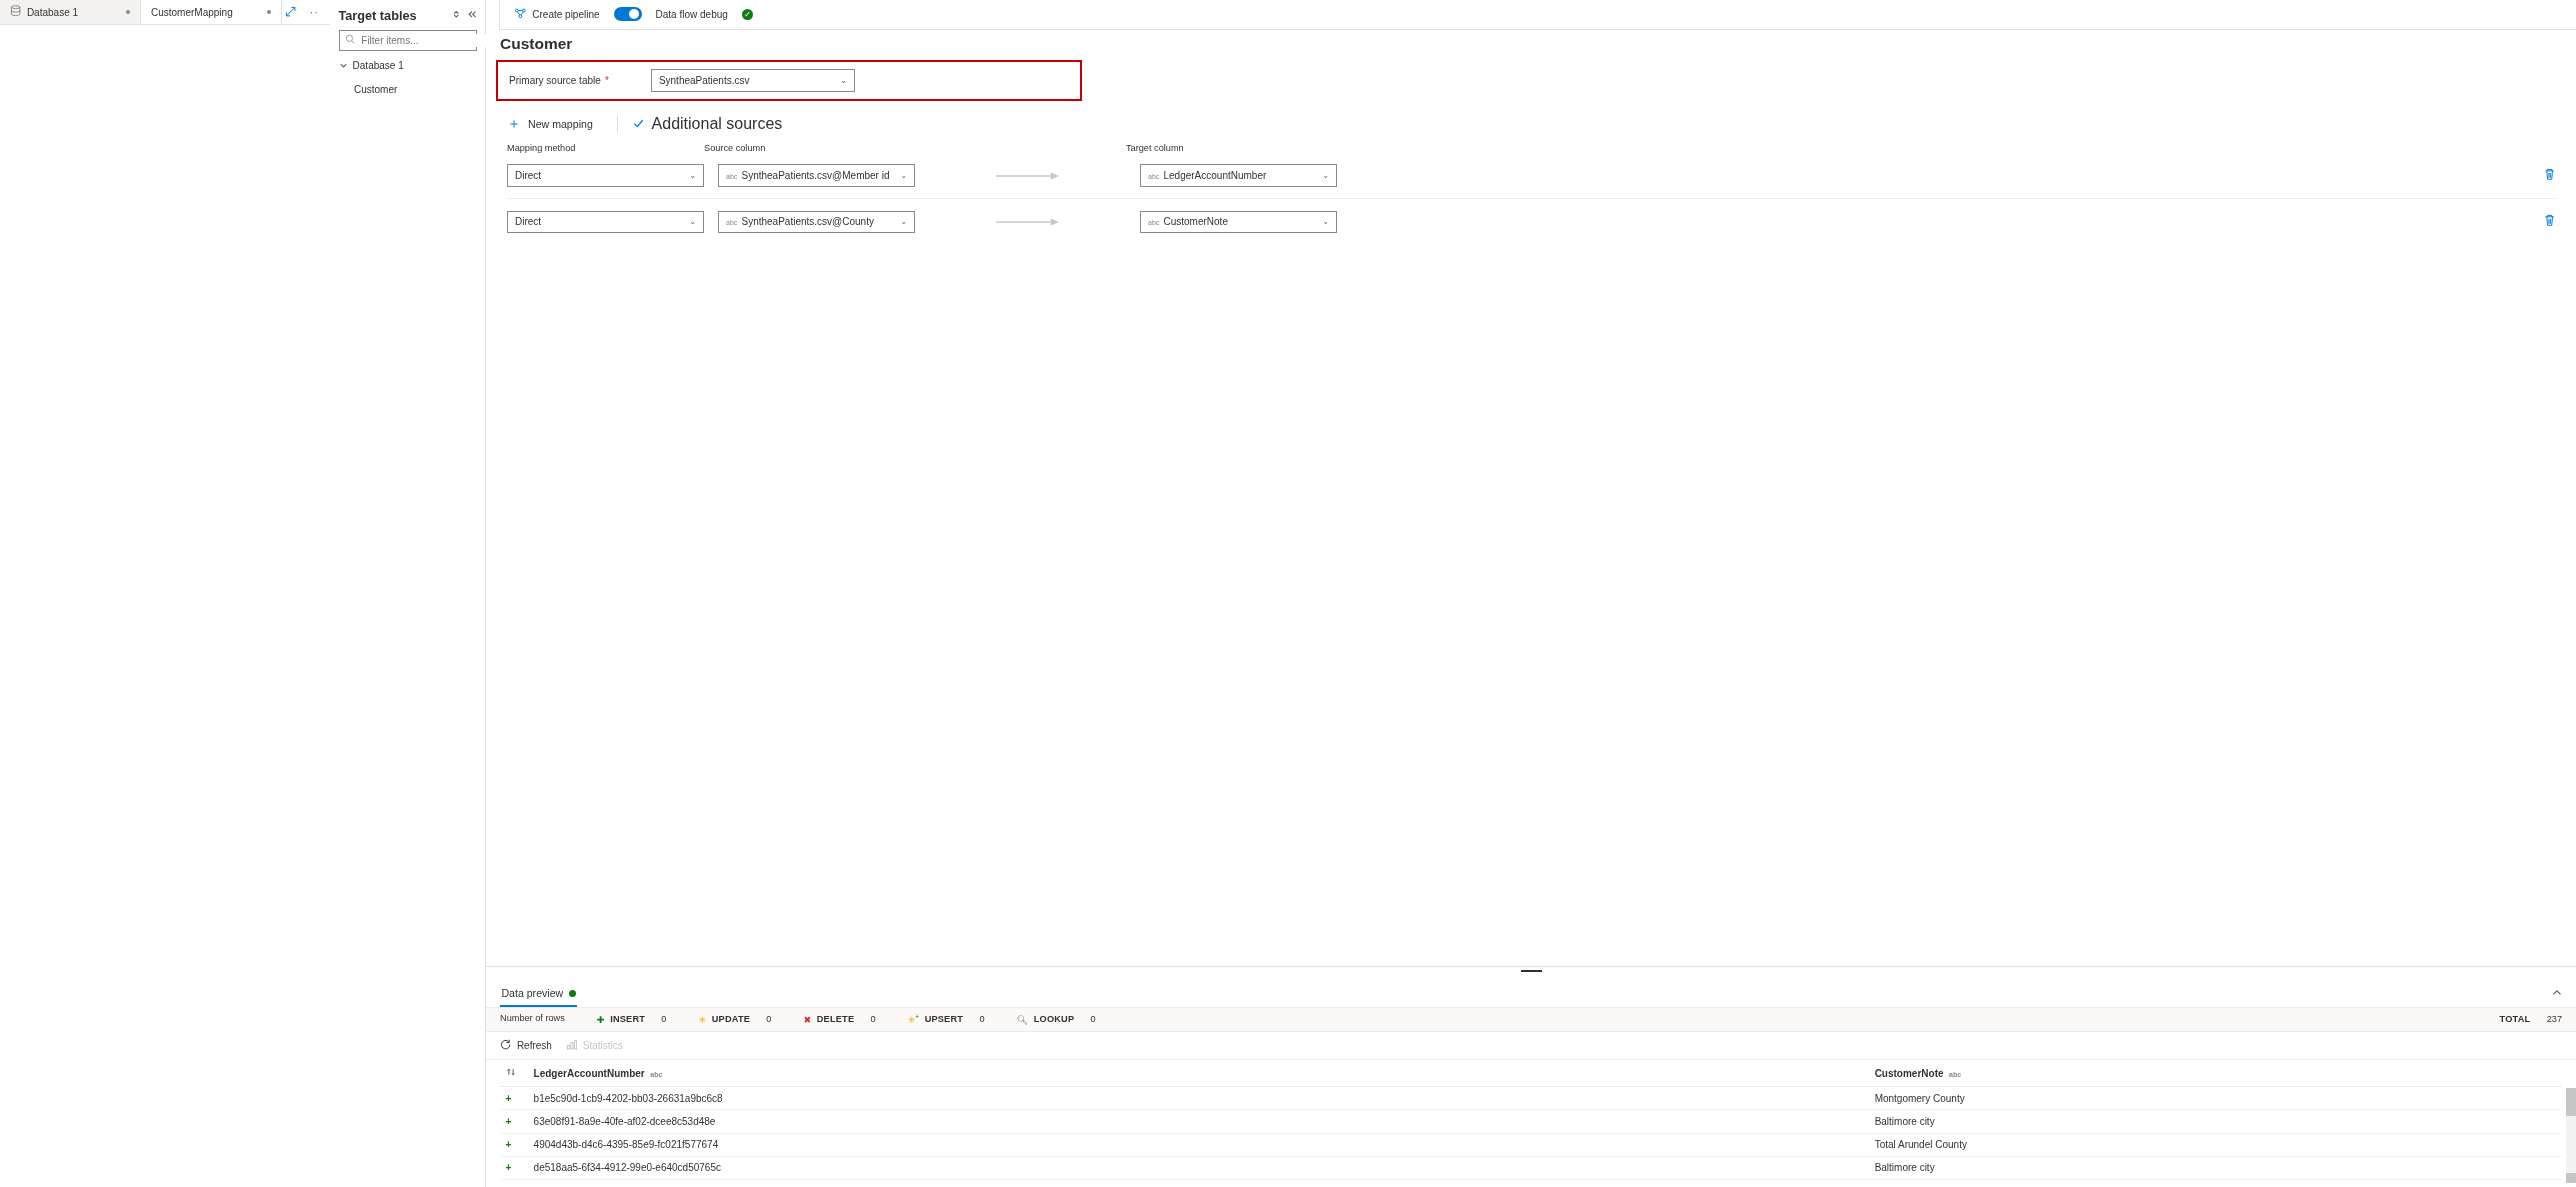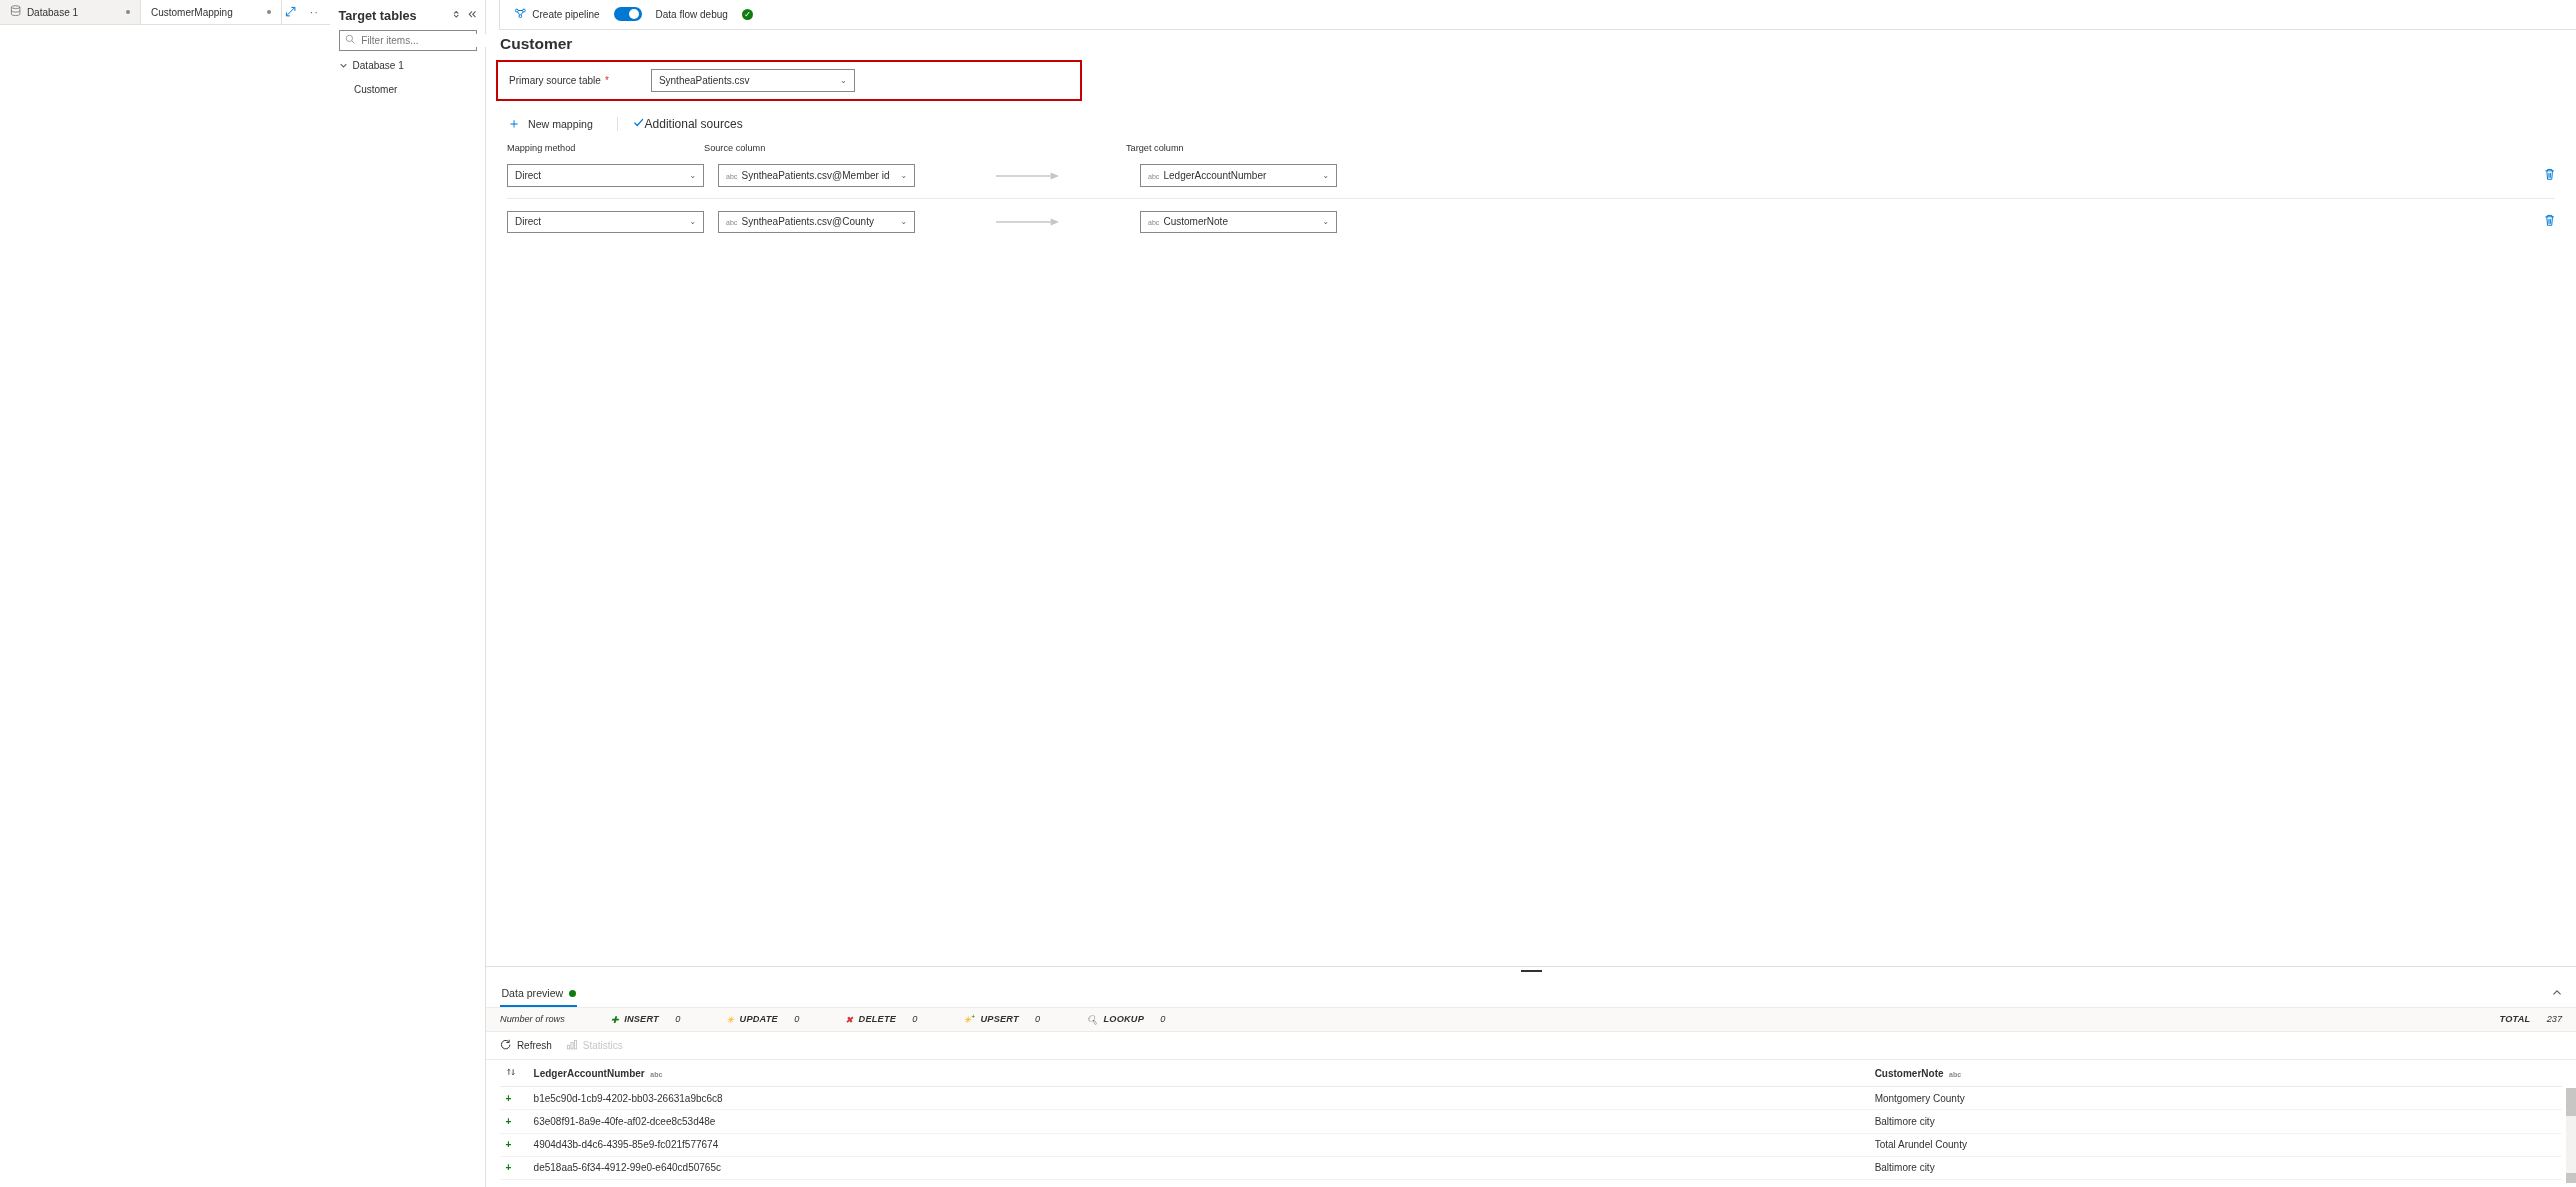--- a/index.html
+++ b/index.html
@@ -39,21 +39,21 @@
 
   .content{flex:1;overflow:auto;padding:1.4px 14px 7px 14px;}
   h1.page-title{font-size:15.5px;font-weight:600;margin:4.2px 0 7px 0;}
   .primary-source{display:flex;align-items:center;gap:42px;border:2.1px solid #c40000;padding:7px 11.3px;margin:0 0 10px -4.2px;width:586px;}
   .req{color:#d13438;margin-left:1.4px;}
   .select{border:0.7px solid #8a8886;background:#fff;height:22.6px;display:flex;align-items:center;padding:0 7px;justify-content:space-between;cursor:pointer;min-width:197px;}
   .select .chev{color:#605e5c;font-size:7.8px;}
 
   .map-toolbar{display:flex;align-items:center;gap:24px;padding:4.2px 0 10px 7px;}
   .new-map{display:flex;align-items:center;gap:7px;color:#0078d4;cursor:pointer;font-size:10.6px;}
-  .add-src{display:flex;align-items:center;gap:0;color:#323130;cursor:pointer;font-size:12px;border-left:0.7px solid #e1dfdd;padding-left:15.5px;}
+  .add-src{display:flex;align-items:center;gap:7px;color:#323130;cursor:pointer;font-size:16px;border-left:0.7px solid #e1dfdd;padding-left:15.5px;}
 
   .map-head{display:flex;gap:14px;padding:0 7px;font-size:9.2px;color:#323130;}
   .map-head .c1{width:183px;} .map-head .c2{width:197px;} .map-head .gap{width:197px;} .map-head .c3{width:183px;}
 
   .map-row{display:flex;align-items:center;gap:14px;padding:11.3px 7px;}
   .map-row .sel{width:183px;gap:20px;}
   .map-row .sel2{width:183px;}
   .map-row .arrow{width:197px;display:flex;align-items:center;justify-content:center;color:#c8c6c4;}
   .map-row .del{margin-left:auto;color:#0078d4;cursor:pointer;}
   .abc{font-size:7px;color:#8a8886;margin-right:4.2px;}
@@ -62,21 +62,21 @@
 
   .drag-handle{height:10px;display:flex;justify-content:center;align-items:center;border-top:0.7px solid #e1dfdd;}
   .drag-handle .bar{width:21px;height:2.1px;background:#323130;}
 
   
   .preview-head{display:flex;align-items:center;padding:5.6px 14px 0 14px;gap:7px;}
   .preview-tab{font-size:10.6px;padding:5.6px 1.4px;border-bottom:2.1px solid #0078d4;display:flex;align-items:center;gap:5.6px;font-weight:400;}
   .green-dot{width:7px;height:7px;border-radius:50%;background:#107c10;}
   .preview-head .coll{margin-left:auto;color:#605e5c;cursor:pointer;}
 
-  .stats{display:flex;align-items:center;gap:46px;background:#faf9f8;border-top:0.7px solid #edebe9;border-bottom:0.7px solid #edebe9;padding:5.6px 14px;font-size:9.2px;font-style:italic;}
+  .stats{display:flex;gap:32px;background:#faf9f8;border-top:0.7px solid #edebe9;border-bottom:0.7px solid #edebe9;padding:5.6px 14px;font-size:9.2px;}
   .stats .lbl{text-transform:uppercase;font-weight:700;letter-spacing:0.2px;}
   .stats .grp{display:flex;align-items:center;gap:5.6px;}
   .stats .grp .ico{font-size:9.2px;}
   .stats .last{margin-left:auto;}
 
   .prev-tools{display:flex;align-items:flex-start;gap:14px;padding:7px 14px;border-bottom:0.7px solid #edebe9;}
   .prev-tools .item{display:flex;align-items:center;gap:5.6px;cursor:pointer;}
   .prev-tools .disabled{color:#c8c6c4;cursor:default;}
 
   .grid{padding:0 14px 7px 14px;position:relative;}

